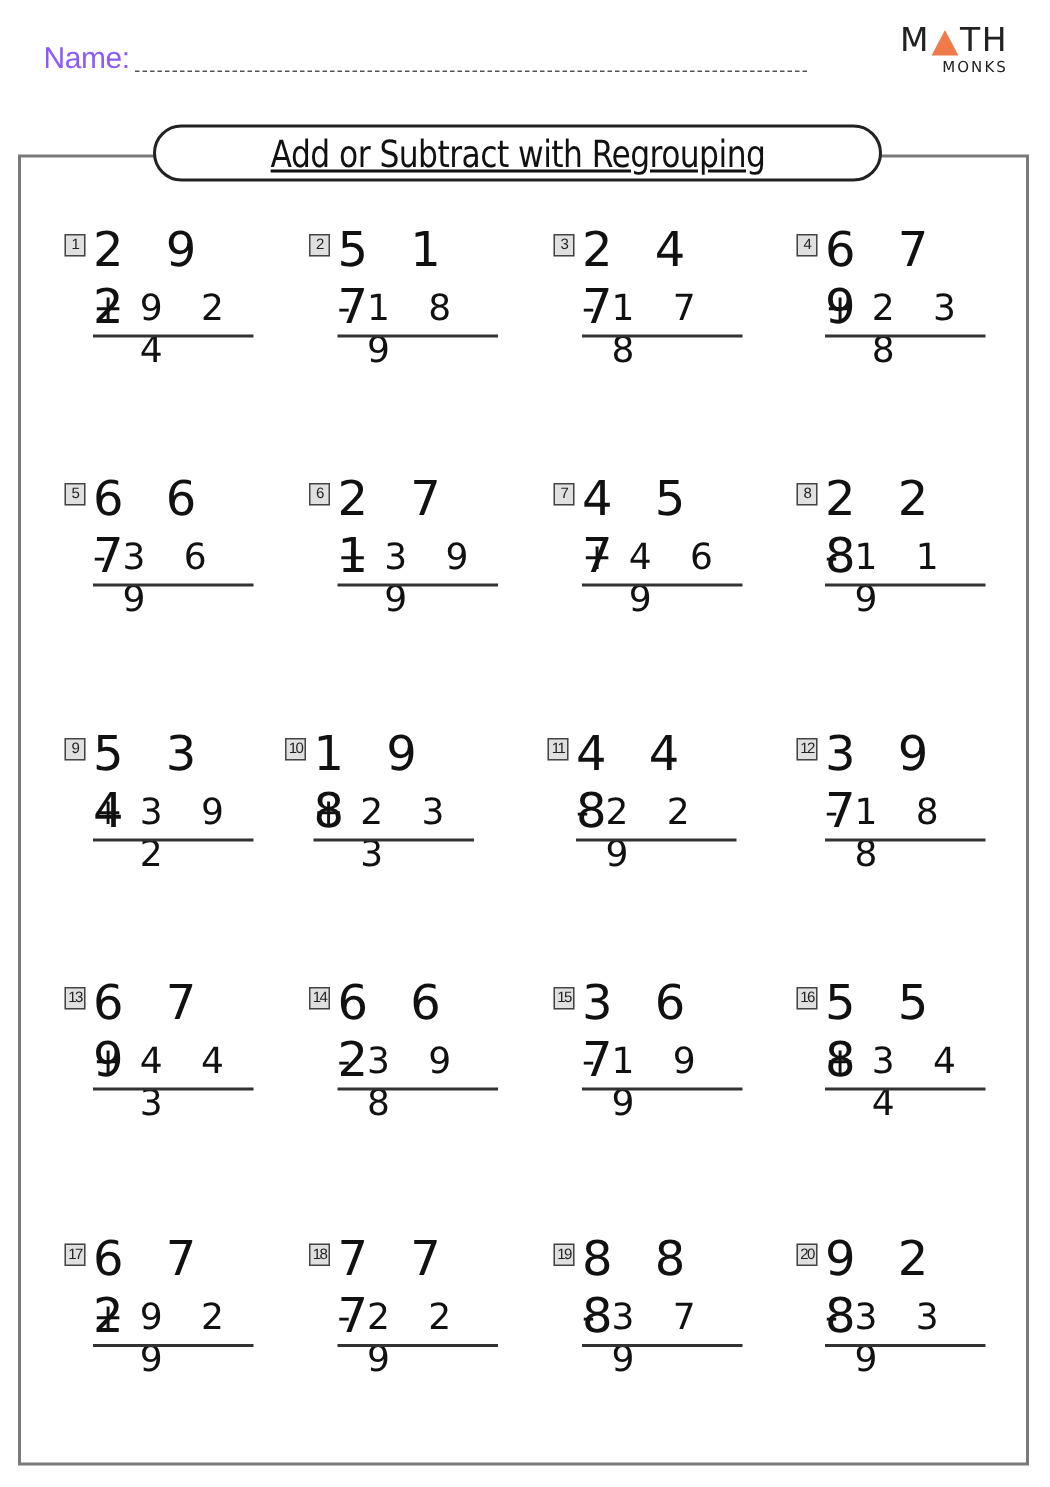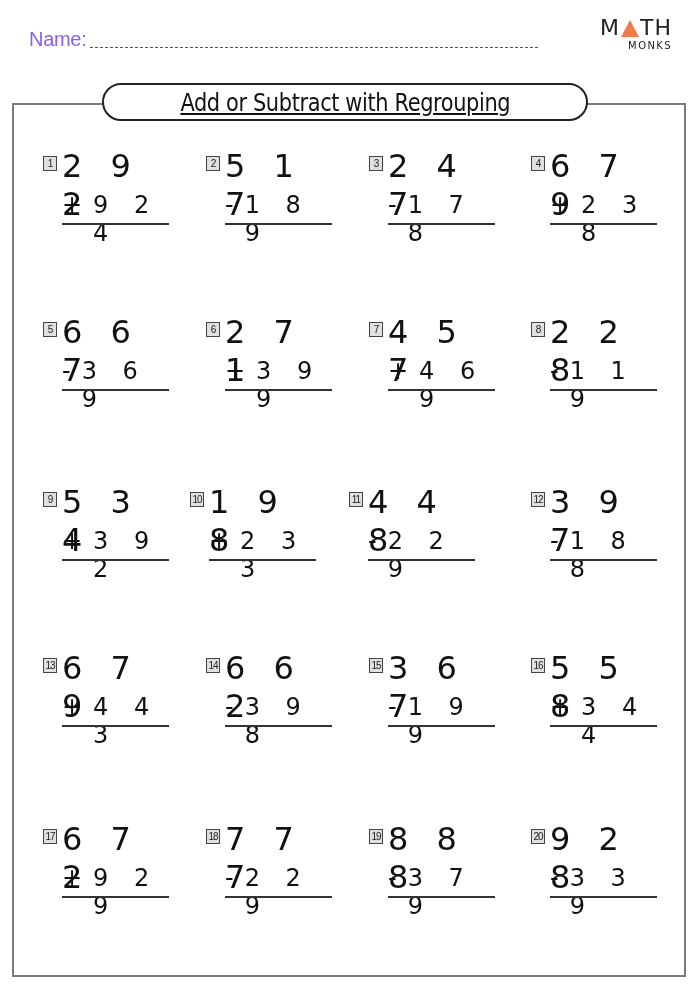--- a/index.html
+++ b/index.html
@@ -129,21 +129,21 @@
     </div>
     <div class="problem" style="left: 209px; top: 483px;">
       <span class="badge">10</span>
       <span class="top-num">1 9 8</span>
       <span class="bot-row">
         <span class="op">+</span>
         <span>2 3 3</span>
       </span>
       <span class="underline"></span>
     </div>
-    <div class="problem" style="left: 368px; top: 483px;">
+    <div class="problem" style="left: 384px; top: 483px;">
       <span class="badge">11</span>
       <span class="top-num">4 4 8</span>
       <span class="bot-row">
         <span class="op">-</span>
         <span>2 2 9</span>
       </span>
       <span class="underline"></span>
     </div>
     <div class="problem" style="left: 550px; top: 483px;">
       <span class="badge">12</span>

